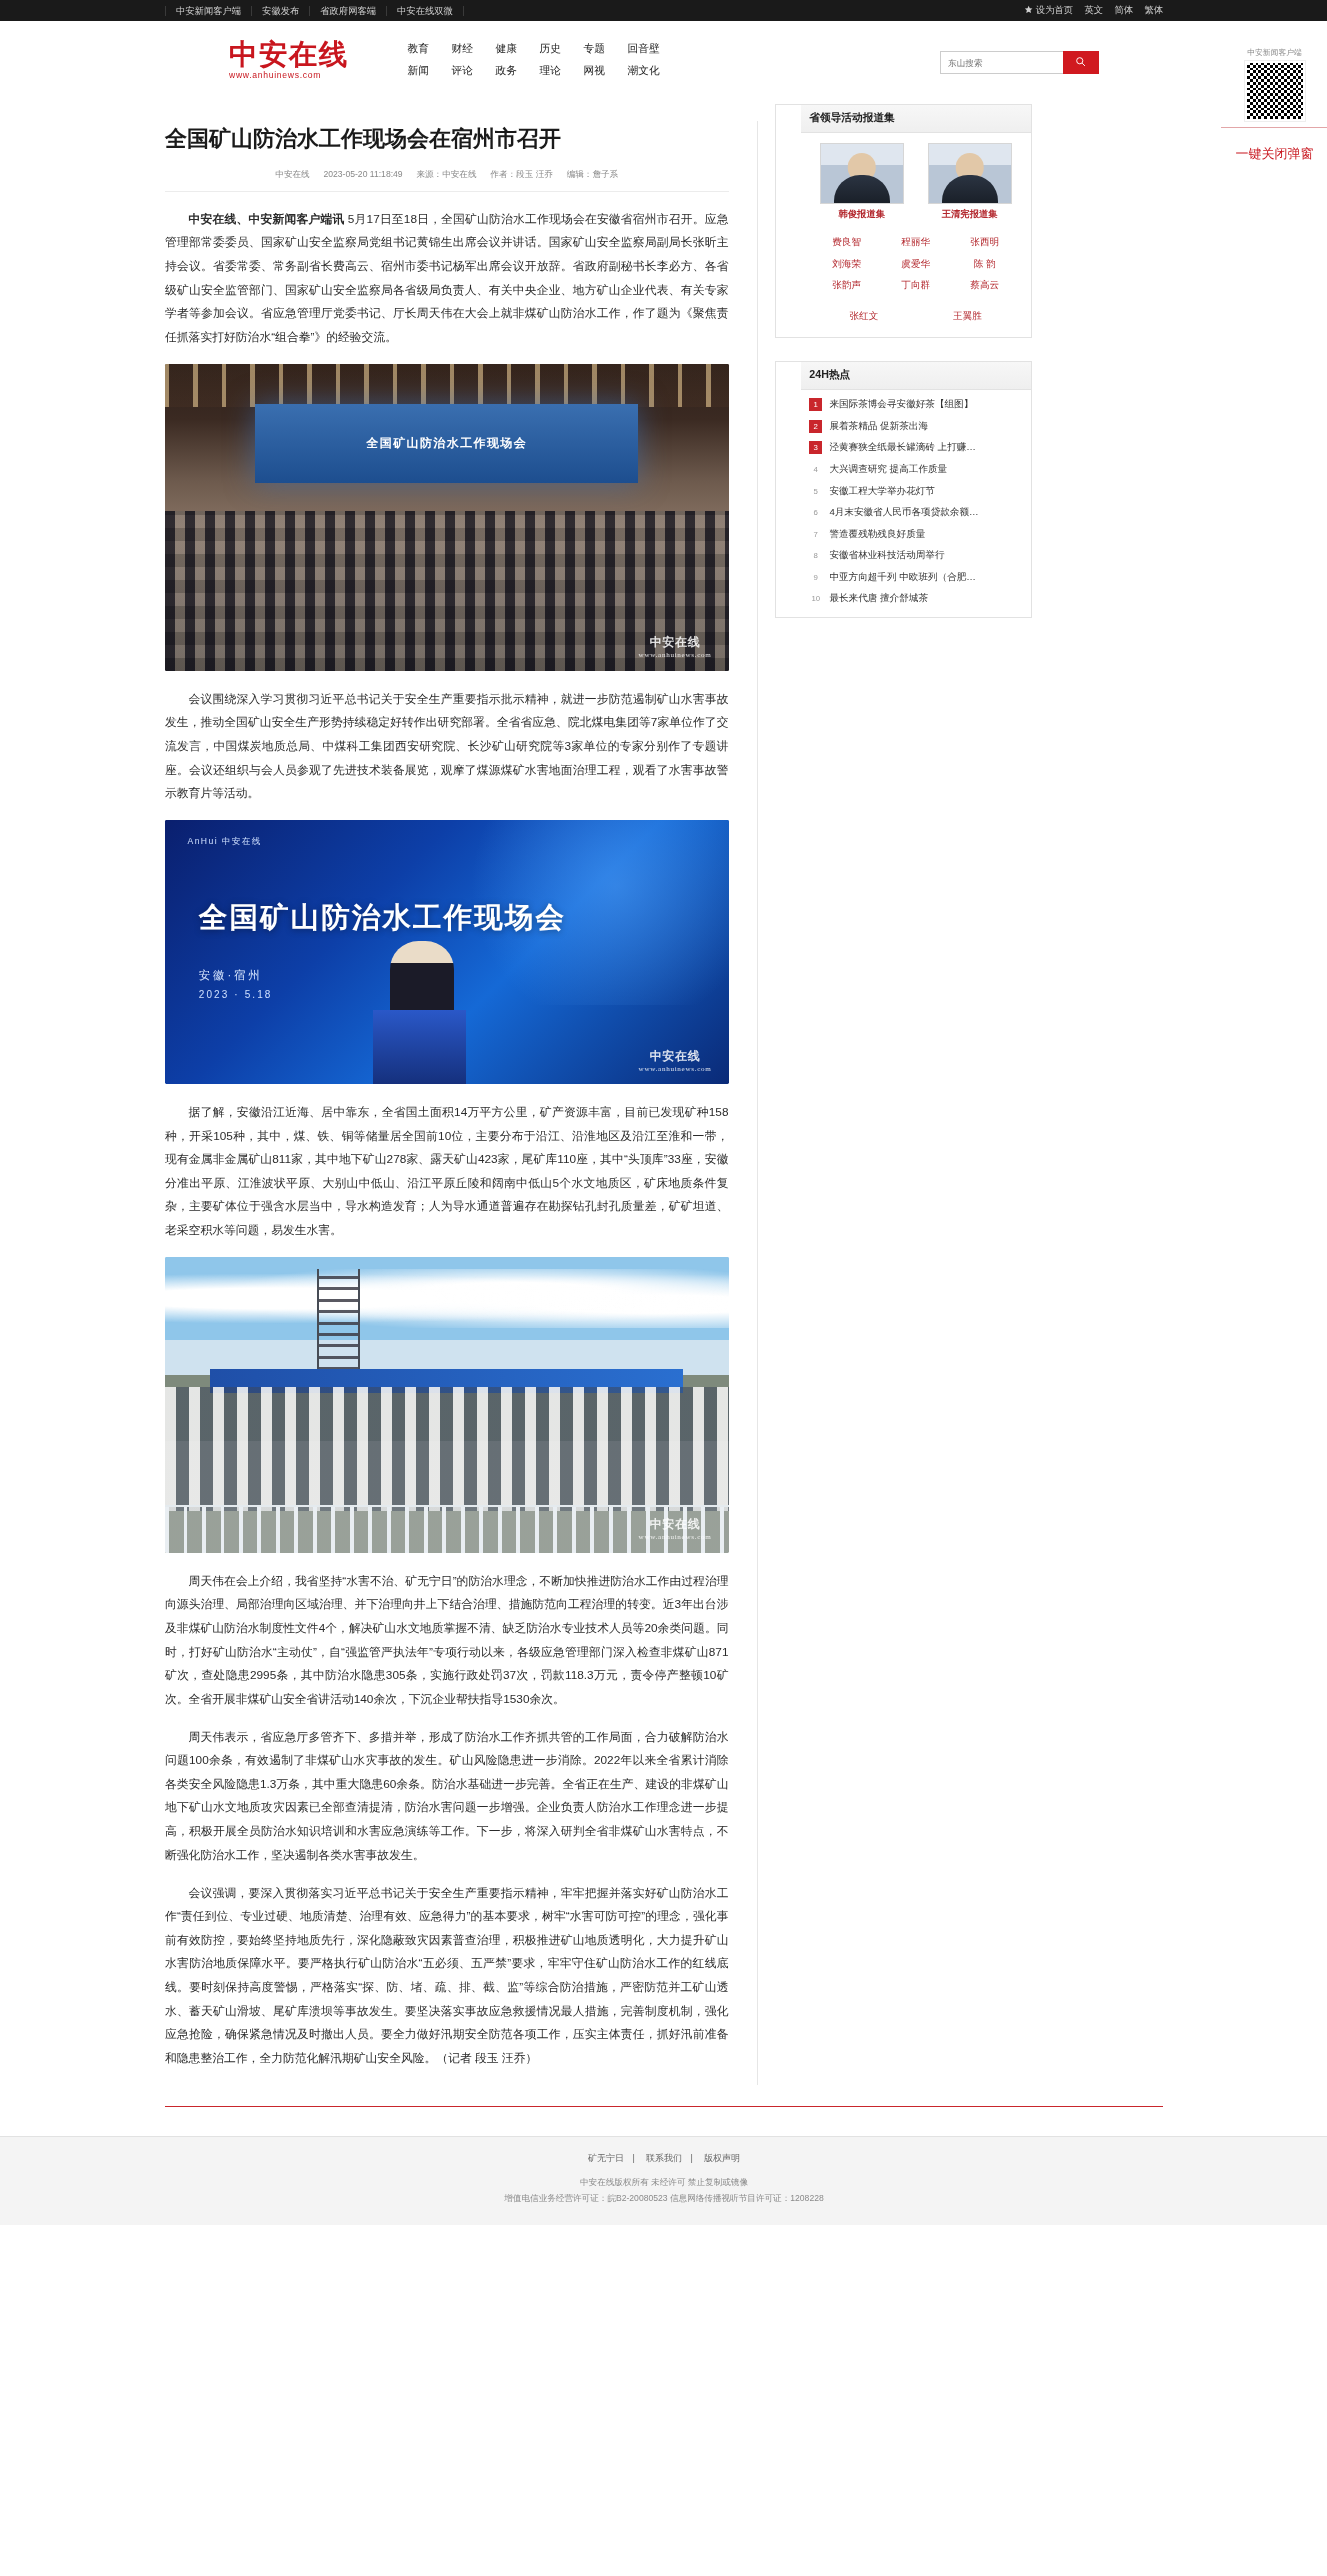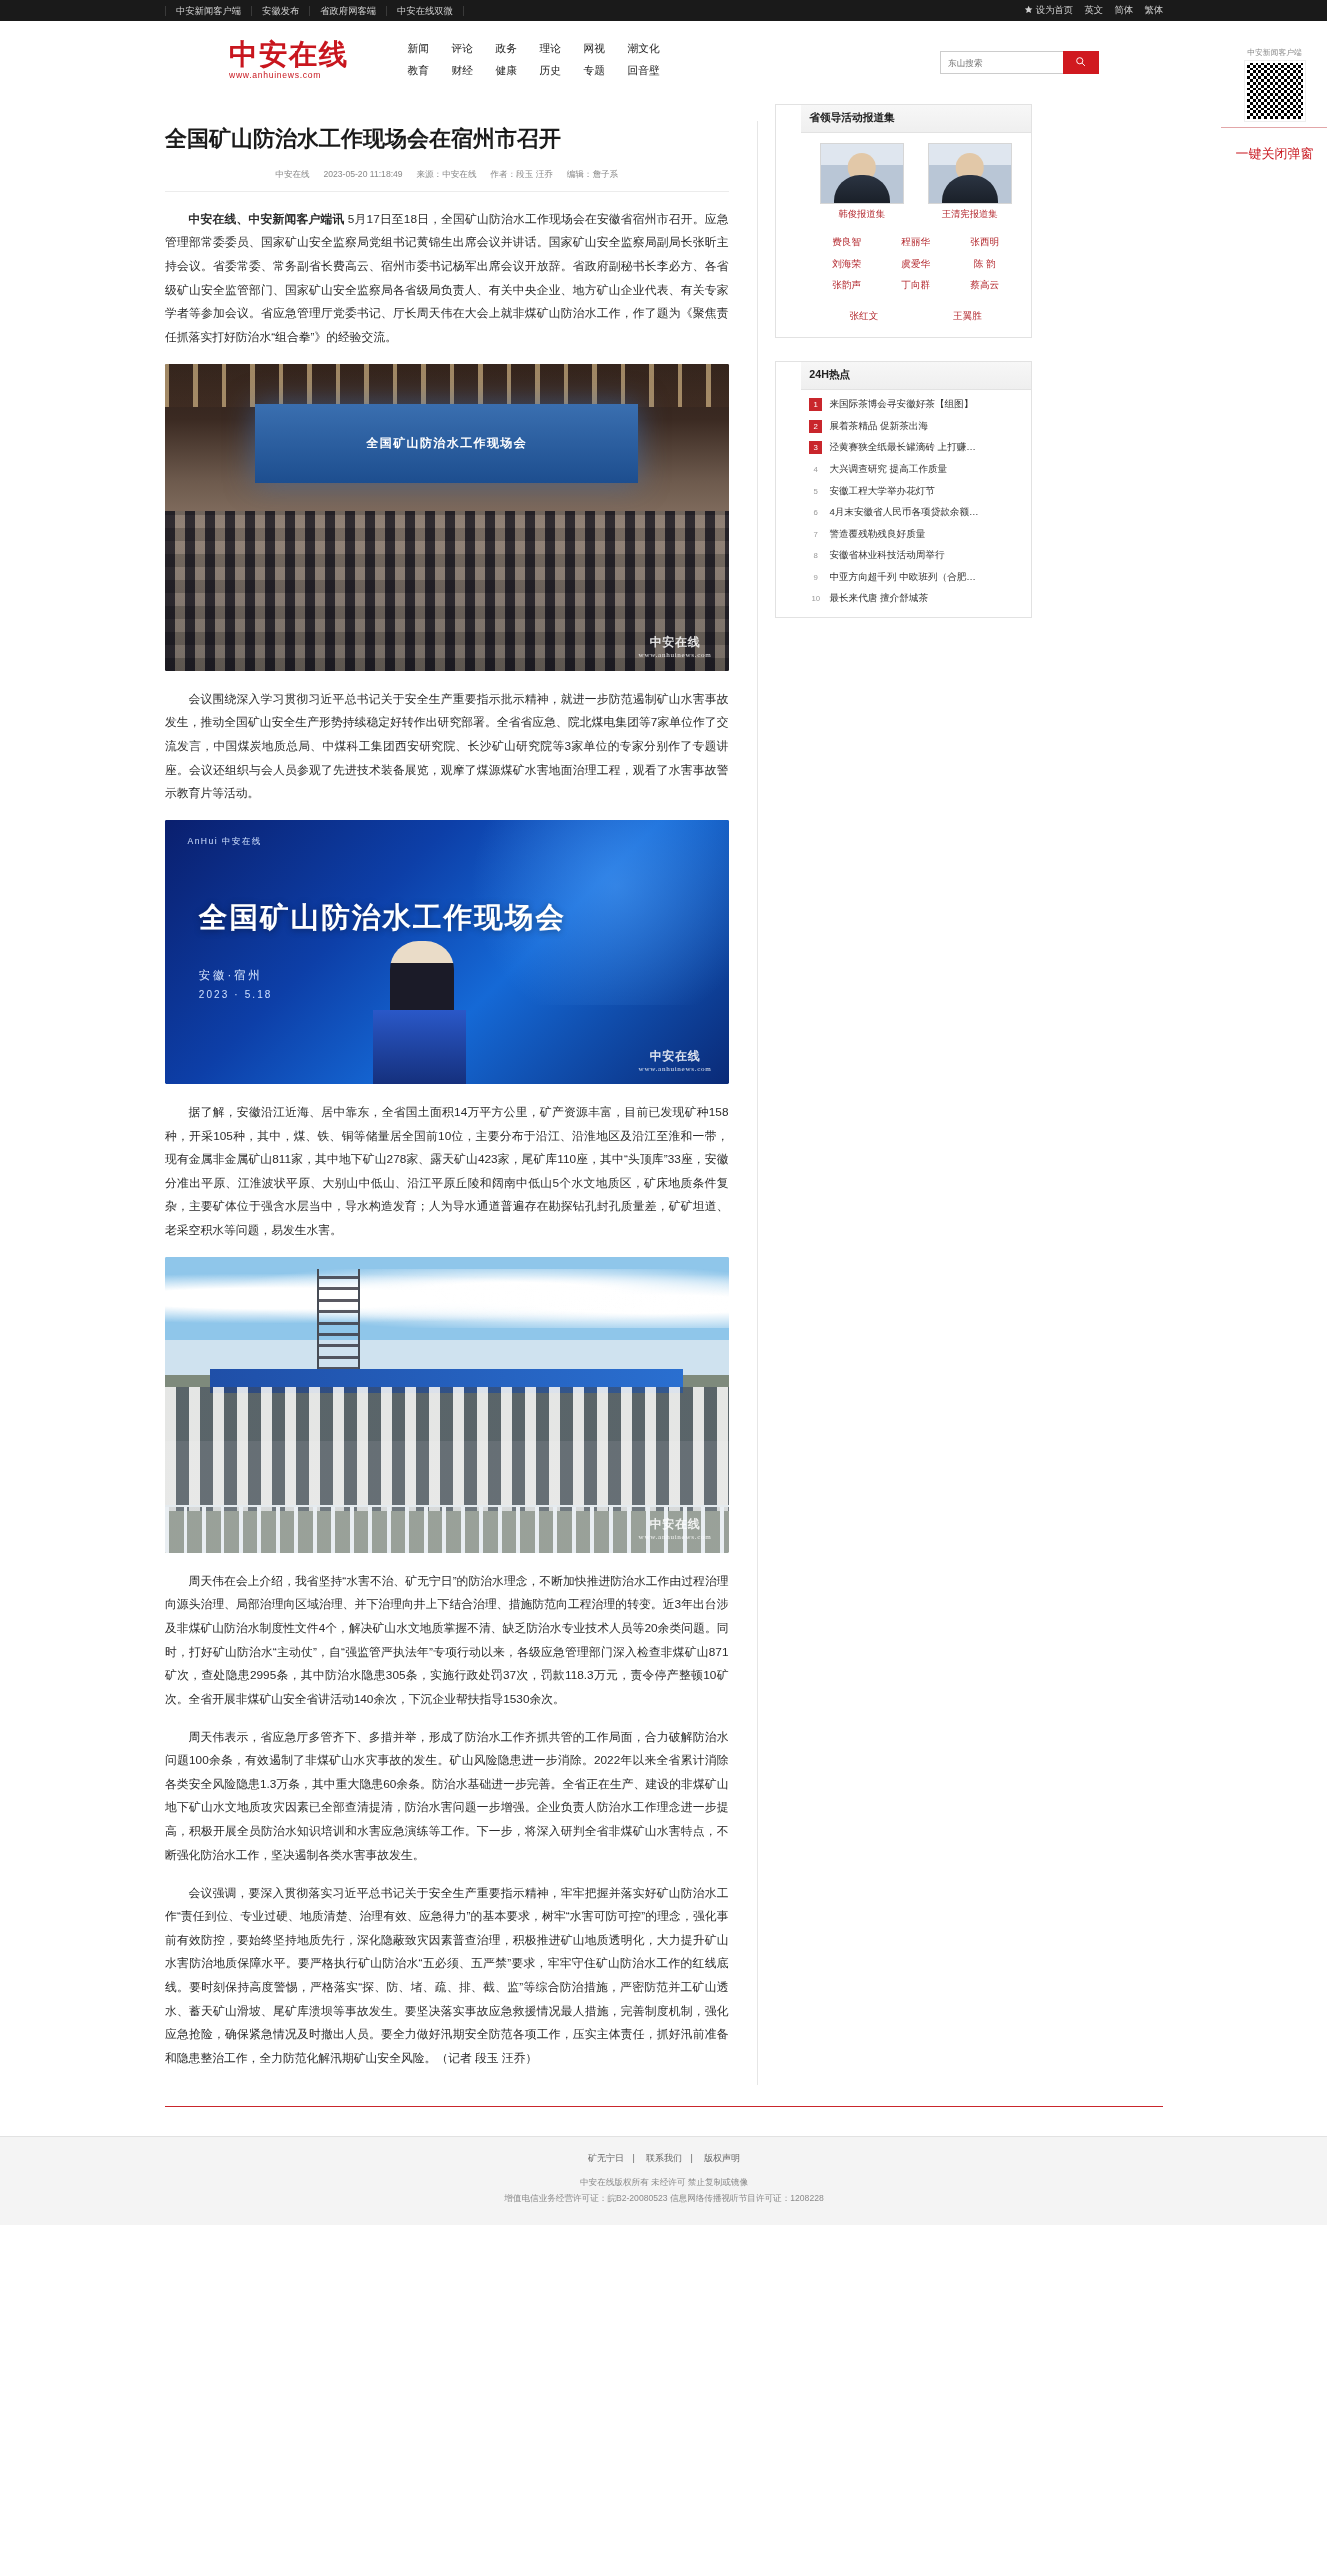--- a/index.html
+++ b/index.html
@@ -252,21 +252,21 @@
   .leader-photo .head {
     position:absolute; left:50%; top:16%; width:28.5px; height:28.5px;
     transform: translateX(-50%); border-radius:50%; background:#e2c8a8;
   }
   .leader-photo .body {
     position:absolute; left:50%; top:52%; width:56px; height:48%;
     transform: translateX(-50%); border-radius: 26px 26px 0 0;
     background: linear-gradient(180deg,#2b3442,#1a2029);
   }
   .leader-name {
-    margin-top: 4.3px; font-size: 9.3px; color: #b3272d; font-weight: normal;
+    margin-top: 4.3px; font-size: 9.3px; color: #b3272d; font-weight: bold;
   }
   .leader-grid {
     display: flex; flex-wrap: wrap; padding: 5.7px 11.4px 10px 11.4px;
   }
   .leader-grid a {
     width: 33.33%; text-align: center; font-size: 9.6px;
     color: #b3272d; text-decoration: none; line-height: 21.4px;
   }
   .leader-grid.two a { width: 50%; }
 
@@ -326,34 +326,34 @@
     <div class="header">
       <div class="logo-wrap">
         <div class="logo">
           <div class="cn">中安在线</div>
           <div class="en">www.anhuinews.com</div>
         </div>
       </div>
 
       <div class="navzone">
         <div class="navrow">
+          <span><a href="#">教育</a></span>
+          <span><a href="#">财经</a></span>
+          <span><a href="#">健康</a></span>
+          <span><a href="#">历史</a></span>
+          <span><a href="#">专题</a></span>
+          <span><a href="#">回音壁</a></span>
+        </div>
+        <div class="navrow">
           <span><a href="#">新闻</a></span>
           <span><a href="#">评论</a></span>
           <span><a href="#">政务</a></span>
           <span><a href="#">理论</a></span>
           <span><a href="#">网视</a></span>
           <span><a href="#">潮文化</a></span>
-        </div>
-        <div class="navrow">
-          <span><a href="#">教育</a></span>
-          <span><a href="#">财经</a></span>
-          <span><a href="#">健康</a></span>
-          <span><a href="#">历史</a></span>
-          <span><a href="#">专题</a></span>
-          <span><a href="#">回音壁</a></span>
         </div>
       </div>
 
       <div class="searchbox">
         <input type="text" placeholder="东山搜索" style="">
         <button class="searchbtn">
           <span>
             <svg width="11.4" height="11.4" viewBox="0 0 24 24">
                 <circle cx="10" cy="10" r="6.5" fill="none" stroke="#fff" stroke-width="2"></circle>
                 <line x1="15" y1="15" x2="21" y2="21" stroke="#fff" stroke-width="2"></line>

